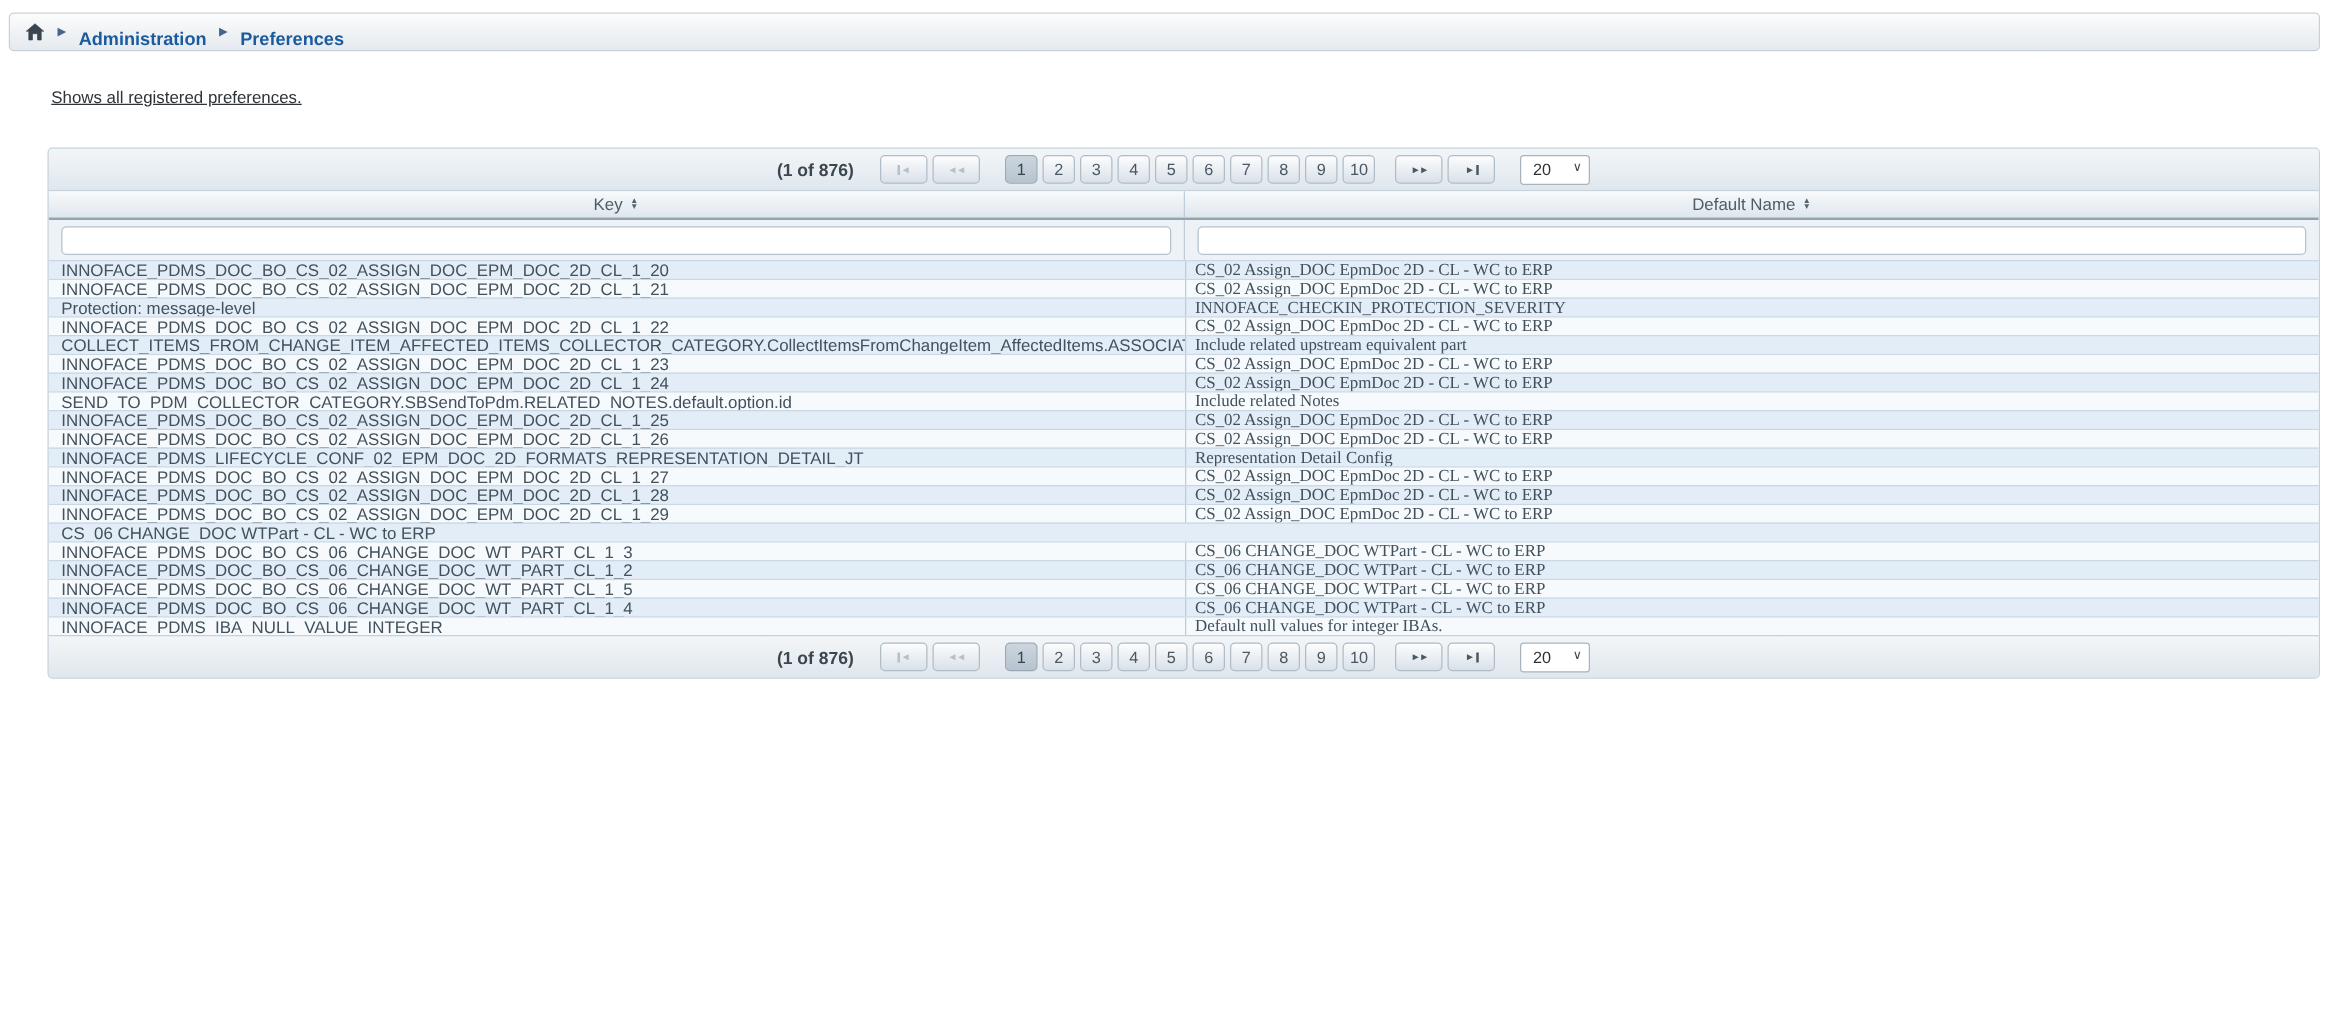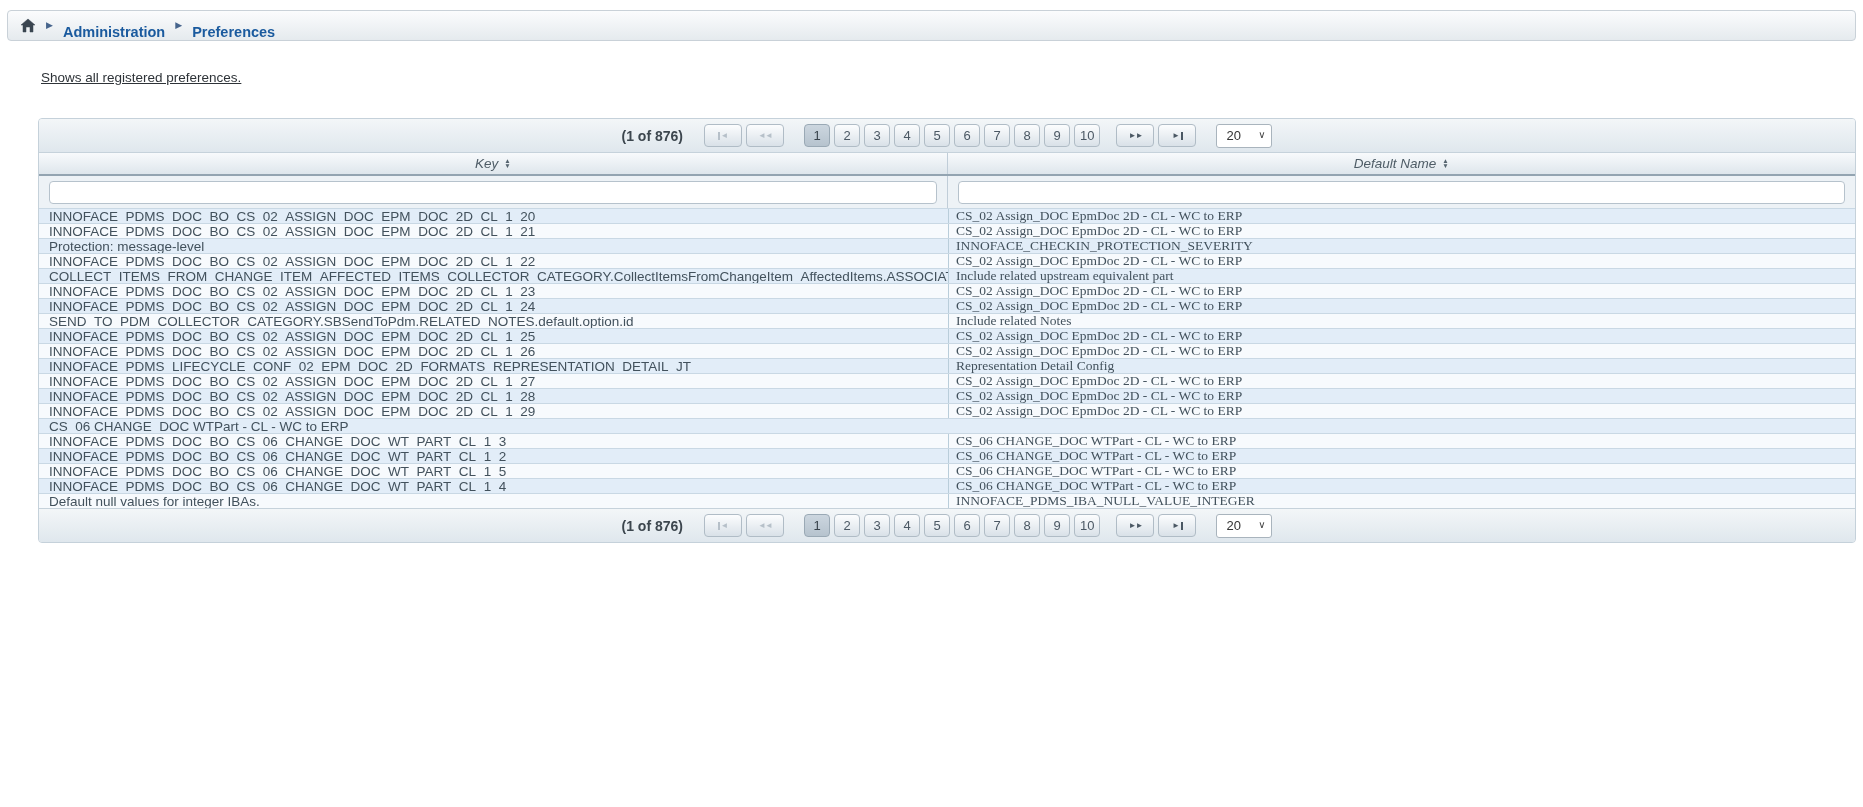--- a/index.html
+++ b/index.html
@@ -53,21 +53,21 @@
   .rpp select{
     appearance:none;-webkit-appearance:none;-moz-appearance:none;
     width:56px;height:24px;padding:0 0 0 9px;border:1px solid #a9b4bd;border-radius:3px;
     background:#ffffff;font-family:inherit;font-size:13px;color:#333333;cursor:pointer;
   }
   .rpp .caret{position:absolute;right:7px;top:5px;font-size:10px;color:#444;pointer-events:none;}
 
   
   .t-header{display:flex;height:21px;background:linear-gradient(#f8fafc,#dee6ec);border-bottom:2px solid #93a4b1;}
   .t-hcell{flex:1;display:flex;align-items:center;justify-content:center;gap:6px;
-    font-size:13.5px;color:#4e5c66;cursor:pointer;box-sizing:border-box;font-style:italic;}
+    font-size:13.5px;color:#4e5c66;cursor:pointer;box-sizing:border-box;}
   .t-hcell + .t-hcell{border-left:1px solid #c0cdd8;}
   .sort-icon{display:flex;flex-direction:column;align-items:center;line-height:4.5px;font-size:6.5px;color:#55646f;}
 
   
   .filter-row{display:flex;height:32px;background:#edf2f6;}
   .f-cell{flex:1;display:flex;align-items:center;padding:0 10px;box-sizing:border-box;}
   .f-cell + .f-cell{border-left:1px solid #c0cdd8;}
   .f-cell input{
     width:100%;height:23px;border:1px solid #b6c2cc;border-radius:4px;background:#ffffff;
     box-sizing:border-box;padding:0 7px;font-family:inherit;font-size:13px;color:#333;
@@ -233,22 +233,22 @@
       </div>
       <div class="t-row">
         <div class="t-cell">INNOFACE_PDMS_DOC_BO_CS_06_CHANGE_DOC_WT_PART_CL_1_5</div>
         <div class="t-cell">CS_06 CHANGE_DOC WTPart - CL - WC to ERP</div>
       </div>
       <div class="t-row">
         <div class="t-cell">INNOFACE_PDMS_DOC_BO_CS_06_CHANGE_DOC_WT_PART_CL_1_4</div>
         <div class="t-cell">CS_06 CHANGE_DOC WTPart - CL - WC to ERP</div>
       </div>
       <div class="t-row">
+        <div class="t-cell">INNOFACE_PDMS_IBA_NULL_VALUE_INTEGER</div>
         <div class="t-cell">Default null values for integer IBAs.</div>
-        <div class="t-cell">INNOFACE_PDMS_IBA_NULL_VALUE_INTEGER</div>
       </div>
     </div>
 
   <div class="paginator bottom" id="paginator-bottom">
       <span class="pg-status">(1 of 876)</span>
       <span class="pg-group">
         <button class="pg-btn nav disabled">
           <span class="ibar"></span>
           <span class="tri">◄</span>
         </button>

